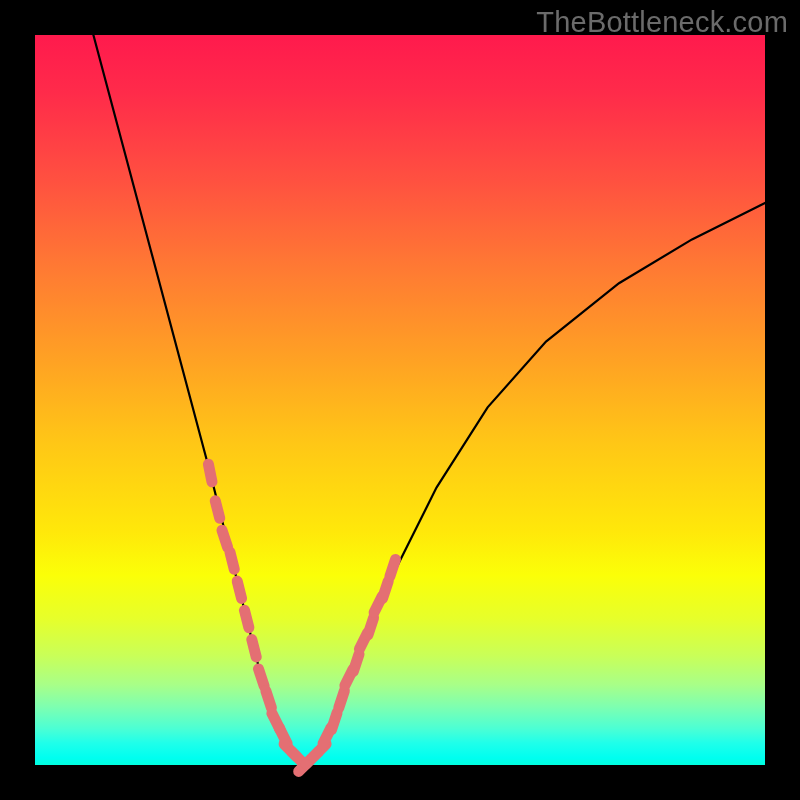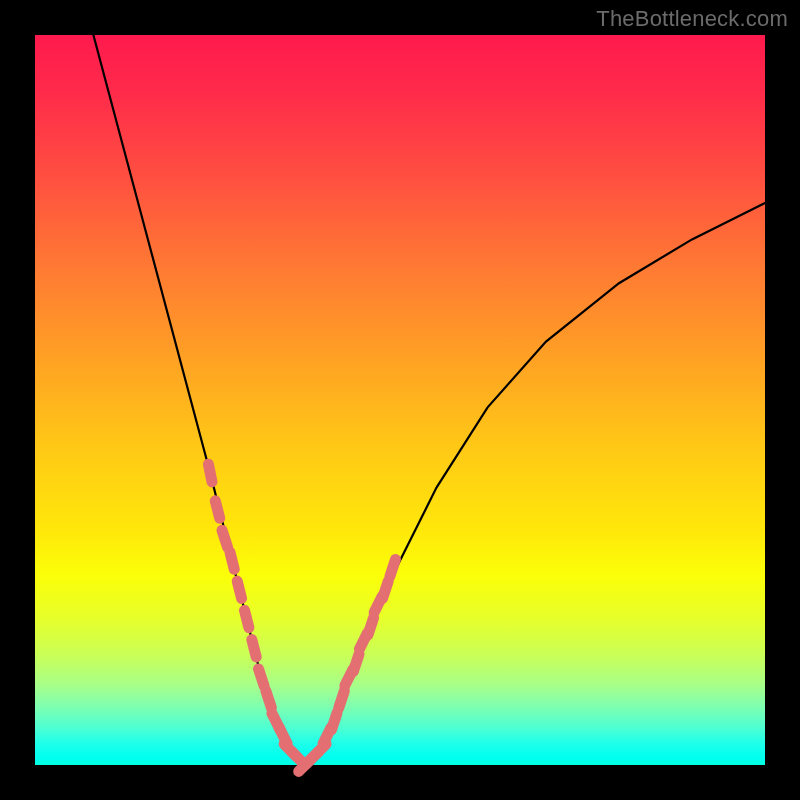--- a/index.html
+++ b/index.html
@@ -41,21 +41,21 @@
       #4cffd4 95%,
       #1fffea 97%,
       #00fff0 99%,
       #00ffe0 100%);
   }
   .watermark {
     position: absolute;
     top: 6px;
     right: 12px;
     color: #6b6b6b;
-    font-size: 22px;
+    font-size: 29px;
     letter-spacing: 0.2px;
     font-weight: 500;
   }
   svg.curve {
     position: absolute;
     top: 0;
     left: 0;
     width: 730px;
     height: 730px;
     overflow: visible;

